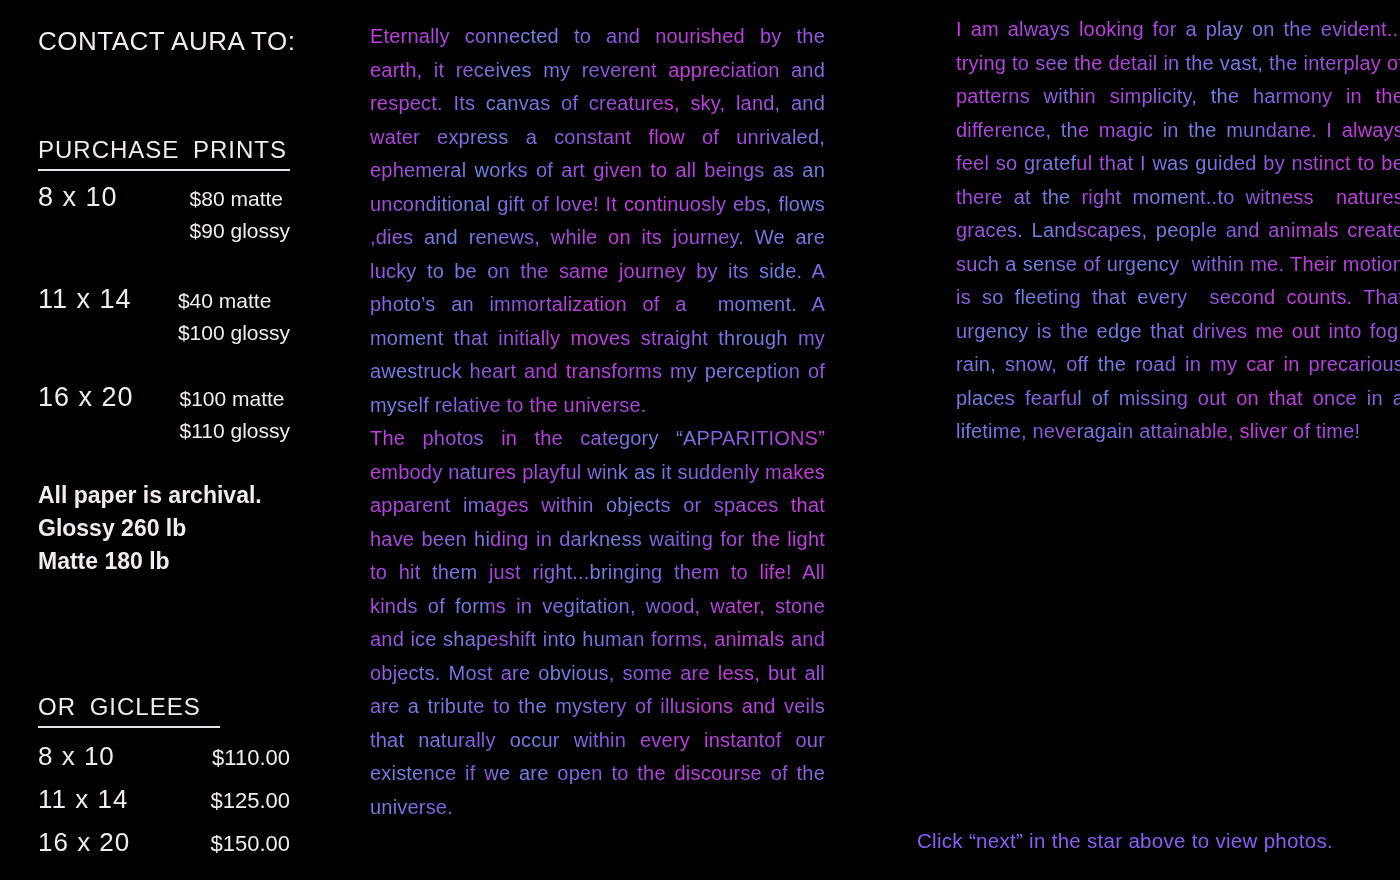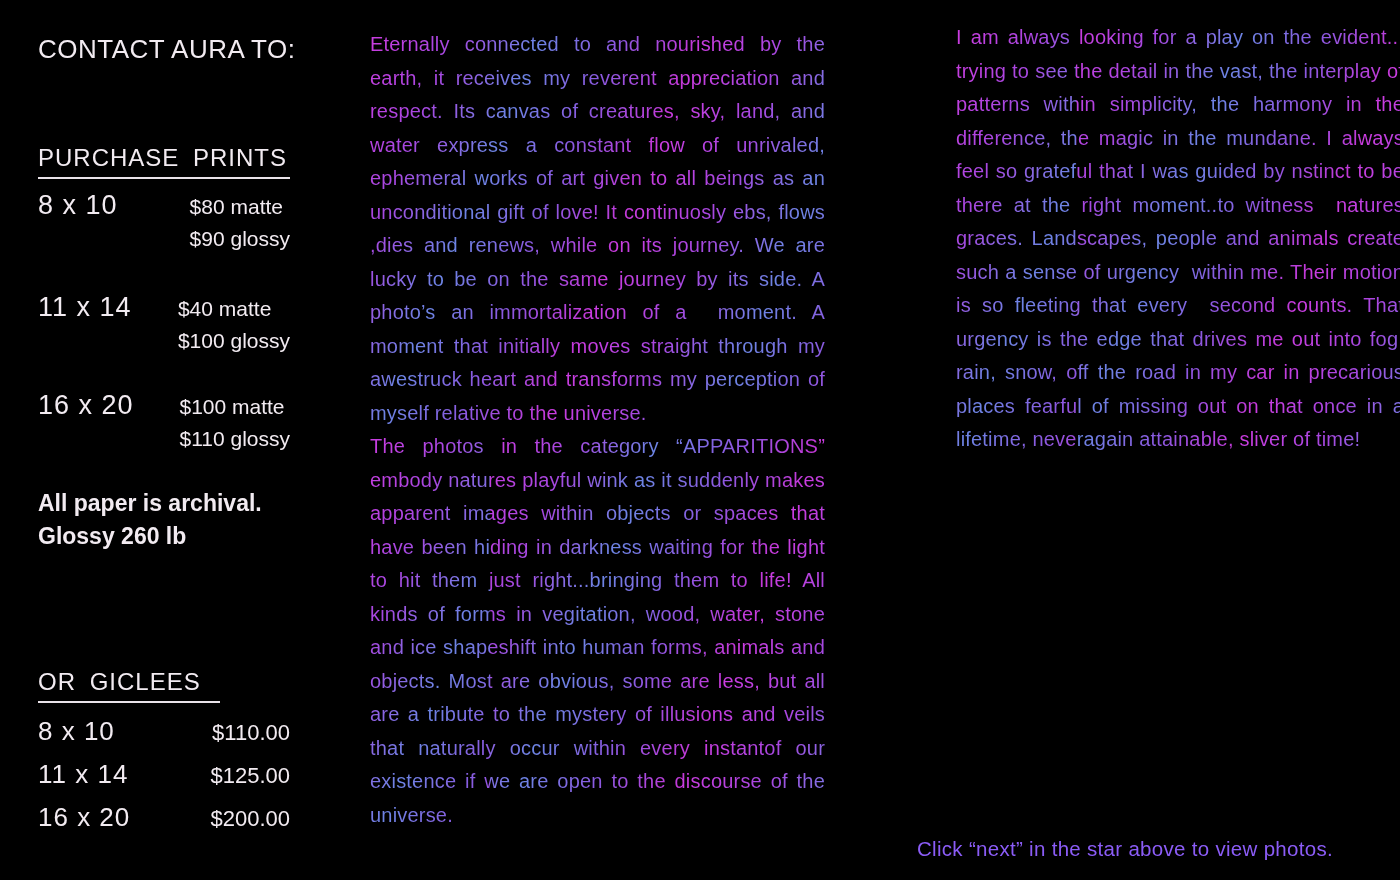--- a/index.html
+++ b/index.html
@@ -3,21 +3,21 @@
 <meta charset="utf-8">
 <style>
   html, body { margin: 0; padding: 0; }
   body {
     width: 1400px; height: 880px;
     background: #000000;
     position: relative;
     overflow: hidden;
     font-family: "Liberation Sans", sans-serif;
   }
-  .page { position: absolute; inset: 0; margin-top: 8px; }
+  .page { position: absolute; inset: 0; }
 
   
   .col-left {
     position: absolute; left: 38px; top: 27px; width: 252px;
     color: #f2ebf1;
   }
   .contact-heading {
     margin: 0; font-size: 26px; line-height: 28px; font-weight: normal;
     letter-spacing: 0.5px; white-space: nowrap;
   }
@@ -106,37 +106,38 @@
         <span class="size-label">16 x 20</span>
         <span class="price-lines">
           <span style="display:block">$100  matte</span>
           <span style="display:block">$110 glossy</span>
         </span>
       </div>
 
       <div class="archival">
         <div>All paper  is  archival.</div>
         <div class="align-right">Glossy 260 lb</div>
+        <div class="align-right">Matte 180 lb</div>
       </div>
     </section>
 
     <section>
       <h2 class="section-title giclees-title">OR  GICLEES</h2>
 
       <div class="giclee-row gr-1">
         <span class="giclee-size">8 x 10</span>
         <span class="giclee-price">$110.00</span>
       </div>
       <div class="giclee-row gr-2">
         <span class="giclee-size">11 x 14</span>
         <span class="giclee-price">$125.00</span>
       </div>
       <div class="giclee-row gr-3">
         <span class="giclee-size">16 x 20</span>
-        <span class="giclee-price">$200.00</span>
+        <span class="giclee-price">$150.00</span>
       </div>
     </section>
   </aside>
 
   <main class="col-mid">
     <p class="grad">Eternally connected to and nourished by the earth, it receives my reverent appreciation and respect. Its canvas of creatures, sky, land, and water express a constant flow of unrivaled, ephemeral works of art given to all beings as an unconditional gift of love! It continuosly ebs, flows ,dies and renews, while on its journey. We are lucky to be on the same journey by its side. A photo’s an immortalization of a  moment. A moment that initially moves straight through my awestruck heart and transforms my perception of myself relative to the universe.</p>
     <p class="grad grad-b">The photos in the category “APPARITIONS” embody natures playful wink as it suddenly makes apparent images within objects or spaces that have been hiding in darkness waiting for the light to hit them just right...bringing them to life! All kinds of forms in vegitation, wood, water, stone and ice shapeshift into human forms, animals and objects. Most are obvious, some are less, but all are a tribute to the mystery of illusions and veils that naturally occur within every instantof our existence if we are open to the discourse of the universe.</p>
   </main>
 
   <aside class="col-right">

